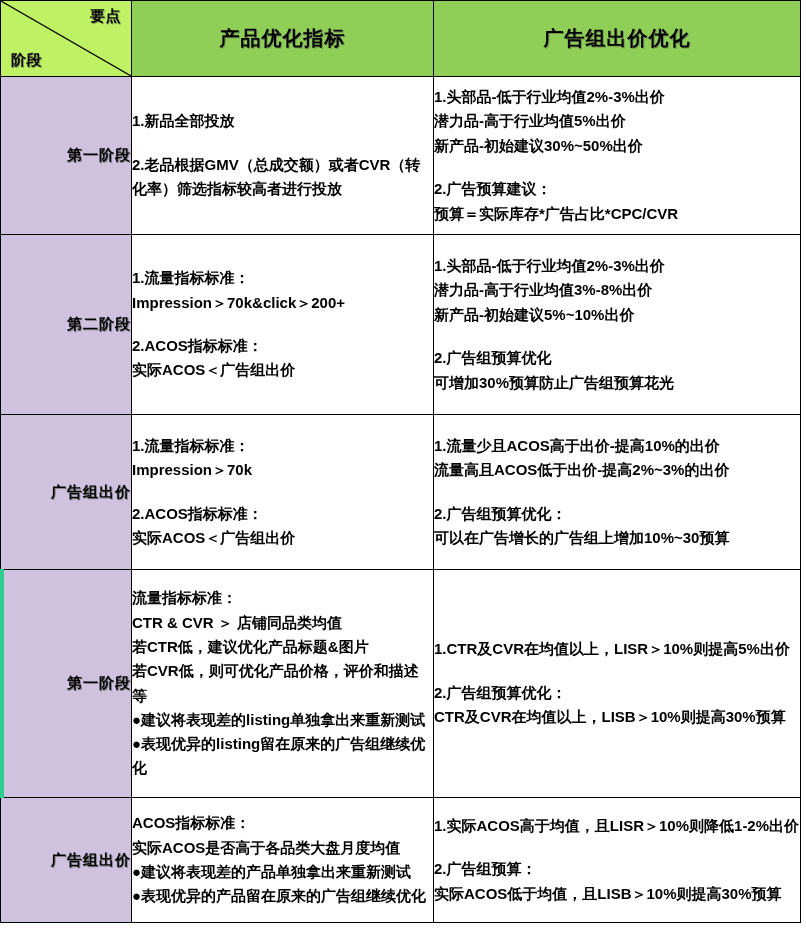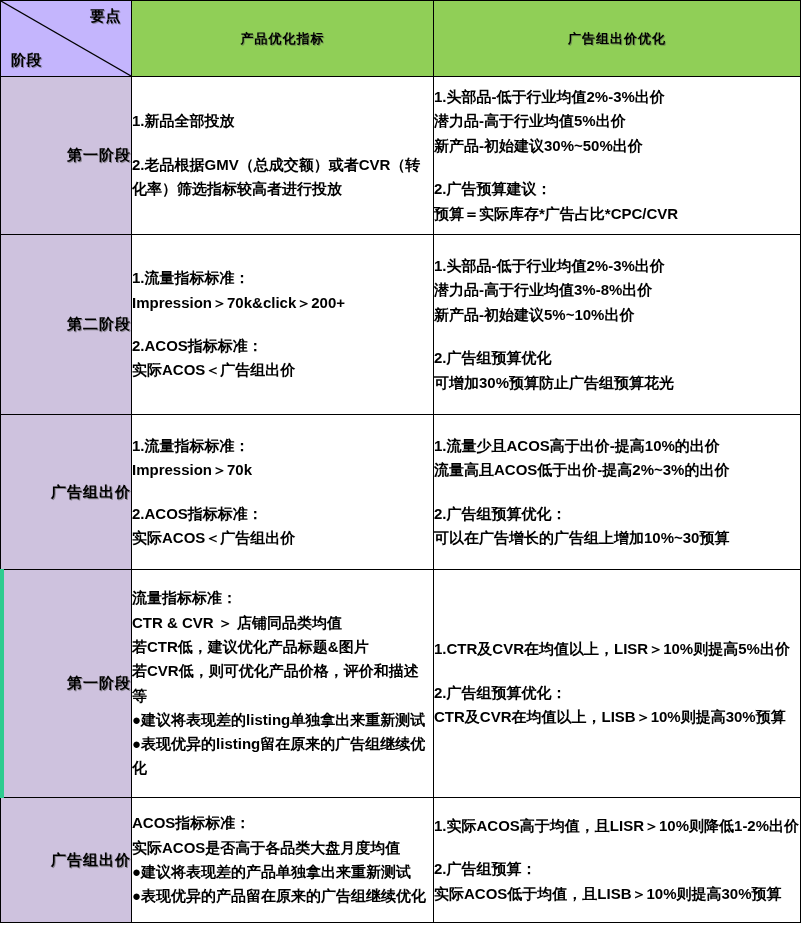--- a/index.html
+++ b/index.html
@@ -36,21 +36,21 @@
     padding: 0;
   }
 
   
   col.c-stage  { width: 131px; }
   col.c-prod   { width: 302px; }
   col.c-bid    { width: 367px; }
 
   
   .hdr-corner {
-    background: #c4b5fd;
+    background: #bef264;
     height: 75px;
     position: relative;
     padding: 0;
     text-align: right;
   }
   .hdr-corner .diag {
     position: absolute;
     inset: 0;
     width: 100%;
     height: 100%;
@@ -74,21 +74,21 @@
     font-size: 15px;
     letter-spacing: 0.5px;
     text-shadow: 1px 1px 0 rgba(90,90,90,0.55);
     z-index: 2;
   }
 
   .hdr-green {
     background: #90cf57;
     text-align: center;
     font-weight: bold;
-    font-size: 13px;
+    font-size: 20px;
     letter-spacing: 1px;
     text-shadow: 1px 1px 0 rgba(80,80,80,0.45);
     height: 75px;
   }
 
   
   .stage-cell {
     background: #cec2de;
     text-align: right;
     font-weight: bold;

